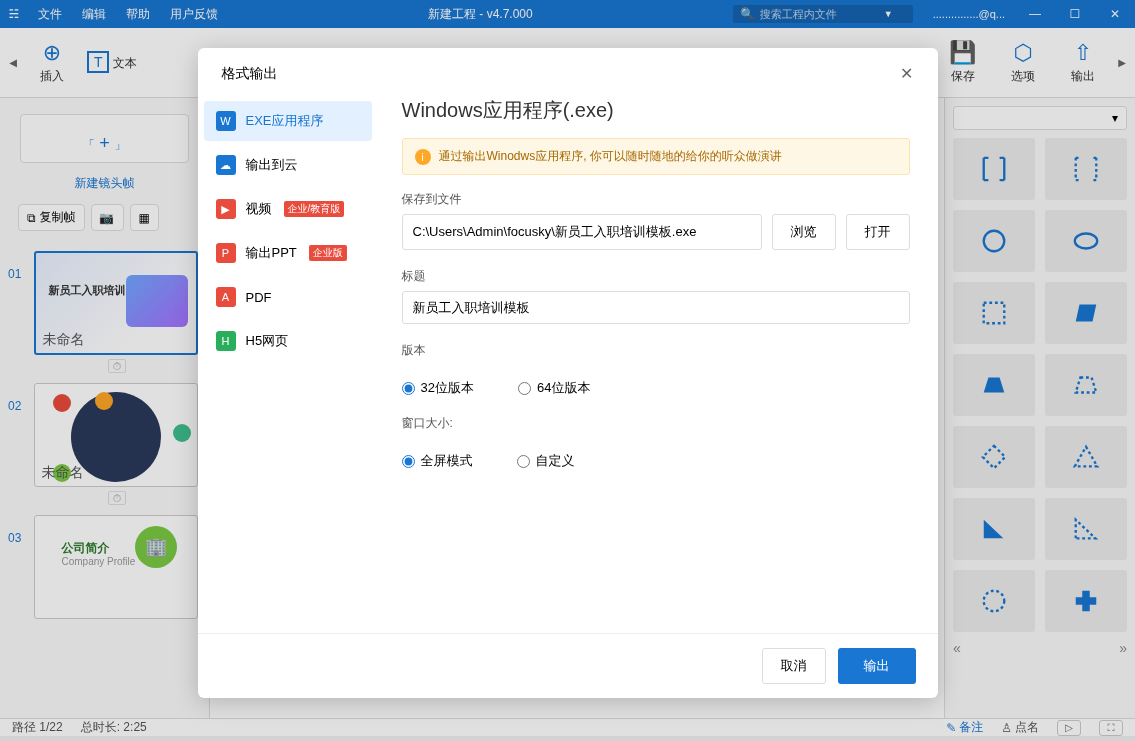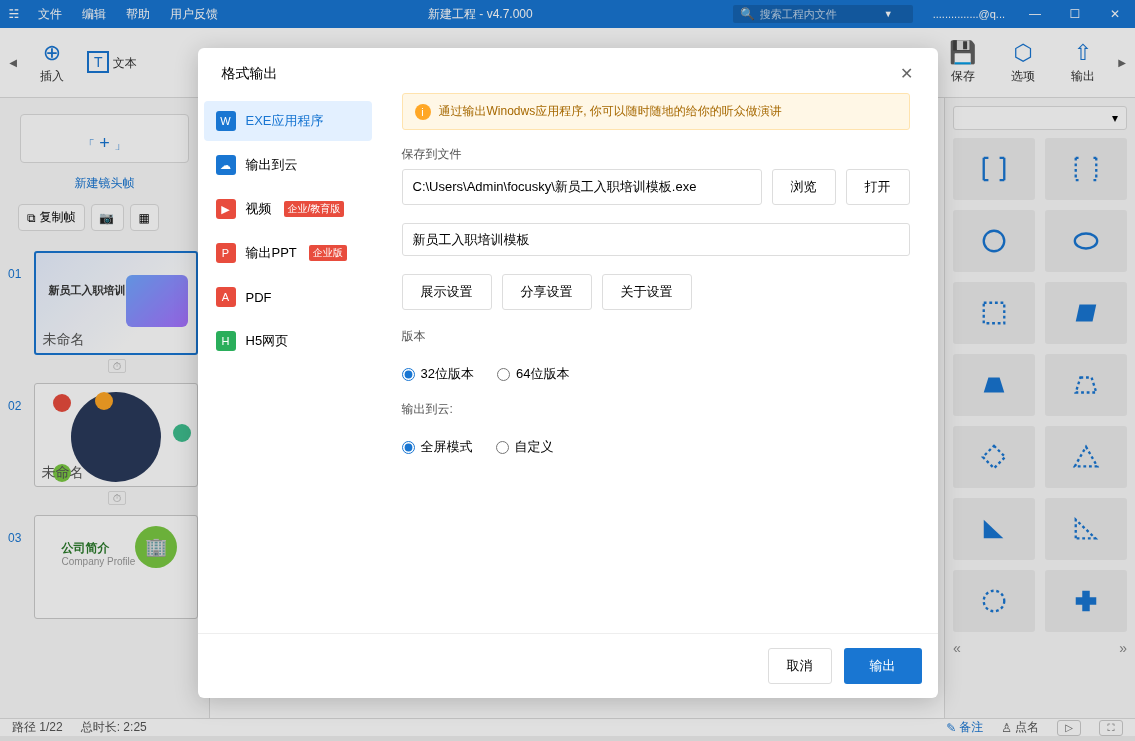--- a/index.html
+++ b/index.html
@@ -66,24 +66,24 @@
 .m-side-item .tag { font-size: 10px; background: #e84c3d; color: #fff; padding: 1px 4px; border-radius: 2px; margin-left: 2px; }
 .modal-content { flex: 1; padding: 0 28px 0 24px; overflow-y: auto; }
 .modal-content h2 { font-size: 20px; font-weight: normal; margin: 4px 0 14px; color: #333; }
 .info-banner { background: #fff7e6; border: 1px solid #ffe3ae; border-radius: 3px; padding: 9px 12px; font-size: 12px; color: #a66800; display: flex; align-items: center; gap: 8px; margin-bottom: 16px; }
 .info-banner .i-icon { width: 16px; height: 16px; background: #ffa726; border-radius: 50%; color: #fff; font-size: 11px; text-align: center; line-height: 16px; }
 .form-label { font-size: 12px; color: #555; margin-bottom: 6px; }
 .form-row { display: flex; gap: 10px; margin-bottom: 18px; }
 .text-input { flex: 1; border: 1px solid #ddd; border-radius: 3px; padding: 8px 10px; font-size: 13px; }
 .btn-outline { border: 1px solid #ddd; background: #fff; border-radius: 3px; padding: 8px 18px; font-size: 13px; cursor: pointer; }
 .btn-group { display: flex; gap: 10px; margin-bottom: 18px; }
-.radio-row { display: flex; gap: 23px; margin: 20px 0 18px; align-items: center; }
+.radio-row { display: flex; gap: 44px; margin: 20px 0 18px; align-items: center; }
 .radio-row label { font-size: 13px; display: flex; align-items: center; gap: 6px; cursor: pointer; }
 .radio-row input[type=radio] { accent-color: #1976d2; }
-.modal-footer { padding: 14px 16px; display: flex; justify-content: flex-end; gap: 12px; }
+.modal-footer { padding: 14px 22px; display: flex; justify-content: flex-end; gap: 12px; }
 .btn-primary { background: #1976d2; color: #fff; border: none; border-radius: 3px; padding: 9px 26px; font-size: 13px; cursor: pointer; }
 
 
 .thumb1 { background: linear-gradient(135deg,#e8f0ff 0%,#fff 70%); }
 .thumb1 .txt { position: absolute; top: 30px; left: 12px; font-size: 11px; font-weight: bold; color: #333; }
 .thumb1 .deco { position: absolute; right: 8px; top: 22px; width: 62px; height: 52px; background: linear-gradient(135deg,#6fa8ff,#a870ff); border-radius: 6px; }
 .thumb2 .circ { position: absolute; width: 90px; height: 90px; border-radius: 50%; background: #2a3a5a; top: 8px; left: 36px; }
 .thumb2 .dot { position: absolute; width: 18px; height: 18px; border-radius: 50%; }
 .thumb3 .company-circ { position: absolute; width: 42px; height: 42px; background: #7ac943; border-radius: 50%; right: 20px; top: 10px; display:flex; align-items:center; justify-content:center; color:#fff; font-size:18px; }
 .thumb3 .ct { position: absolute; left: 26px; top: 24px; font-size: 12px; font-weight: bold; color: #2a7a2a; }
@@ -321,50 +321,47 @@
         <div class="m-side-item">
           <span class="micon" style="background:#e84c3d">A</span>
           <span>PDF</span>
         </div>
         <div class="m-side-item">
           <span class="micon" style="background:#2aae5b">H</span>
           <span>H5网页</span>
         </div>
       </div>
       <div class="modal-content">
+        <h2>Windows应用程序(.exe)</h2>
         <div class="info-banner">
           <span class="i-icon">i</span>
           <span>通过输出Winodws应用程序, 你可以随时随地的给你的听众做演讲</span>
         </div>
         <div class="form-label">保存到文件</div>
         <div class="form-row">
           <input class="text-input" value="C:\Users\Admin\focusky\新员工入职培训模板.exe" style="">
           <button class="btn-outline">浏览</button>
           <button class="btn-outline">打开</button>
         </div>
+        <div class="form-label">标题</div>
         <div class="form-row">
           <input class="text-input" value="新员工入职培训模板" style="">
-        </div>
-        <div class="btn-group">
-          <button class="btn-outline">展示设置</button>
-          <button class="btn-outline">分享设置</button>
-          <button class="btn-outline">关于设置</button>
         </div>
         <div class="form-label">版本</div>
         <div class="radio-row">
           <label>
               <input type="radio" name="ver" checked="" style="">
               <span>32位版本</span>
             </label>
           <label>
               <input type="radio" name="ver" style="">
               <span>64位版本</span>
             </label>
         </div>
-        <div class="form-label">输出到云:</div>
+        <div class="form-label">窗口大小:</div>
         <div class="radio-row">
           <label>
               <input type="radio" name="win" checked="" style="">
               <span>全屏模式</span>
             </label>
           <label>
               <input type="radio" name="win" style="">
               <span>自定义</span>
             </label>
         </div>

